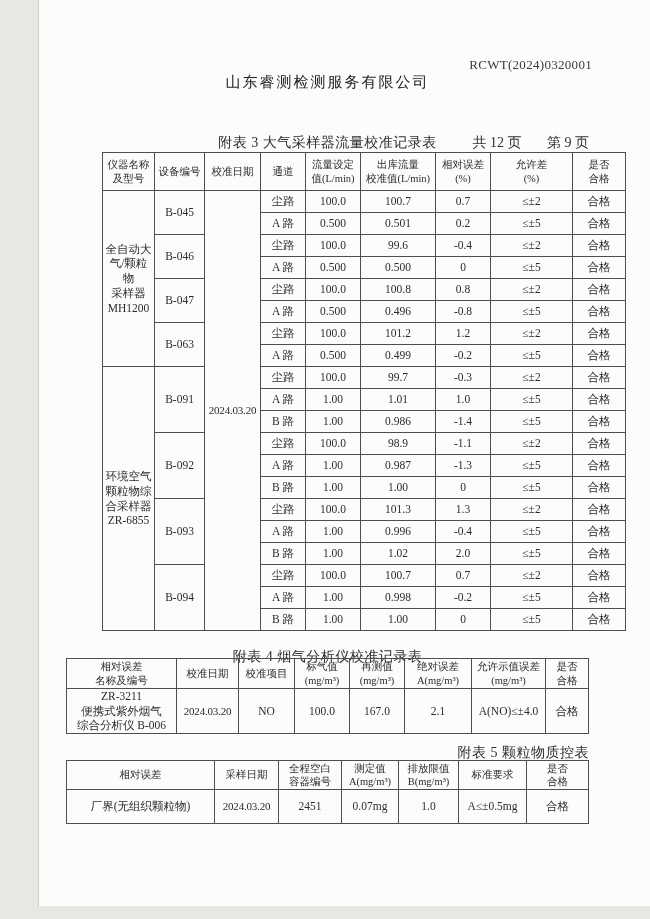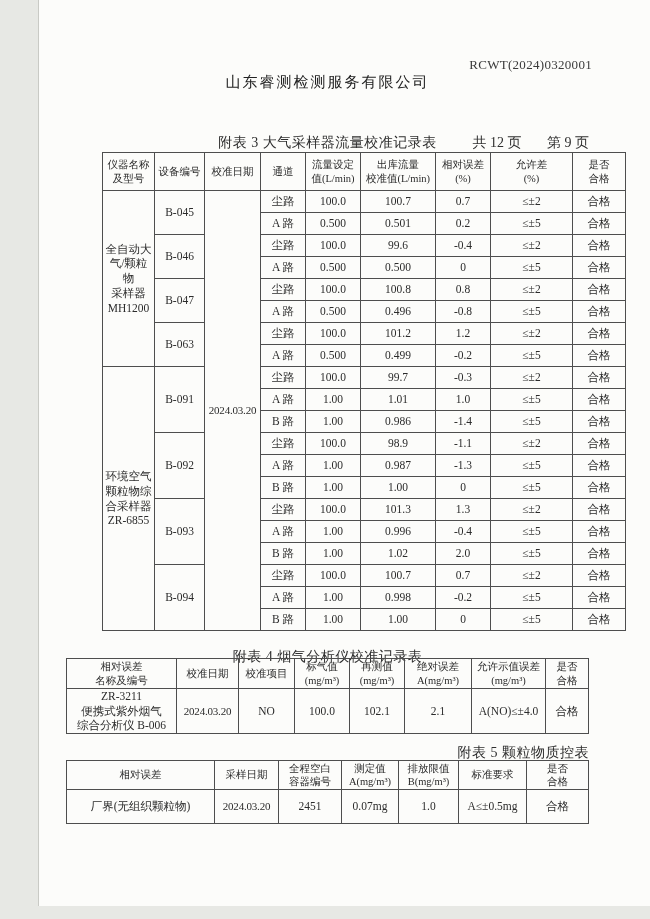--- a/index.html
+++ b/index.html
@@ -307,21 +307,21 @@
         </tr>
       </thead>
       <tbody>
         <tr>
           <td>ZR-3211
 便携式紫外烟气
 综合分析仪 B-006</td>
           <td class="datecell">2024.03.20</td>
           <td>NO</td>
           <td>100.0</td>
-          <td>102.1</td>
+          <td>167.0</td>
           <td>2.1</td>
           <td>A(NO)≤±4.0</td>
           <td>合格</td>
         </tr>
       </tbody>
     </table>
 
     <div class="cap5">附表 5  颗粒物质控表</div>
     <table class="t5">
       <colgroup>

